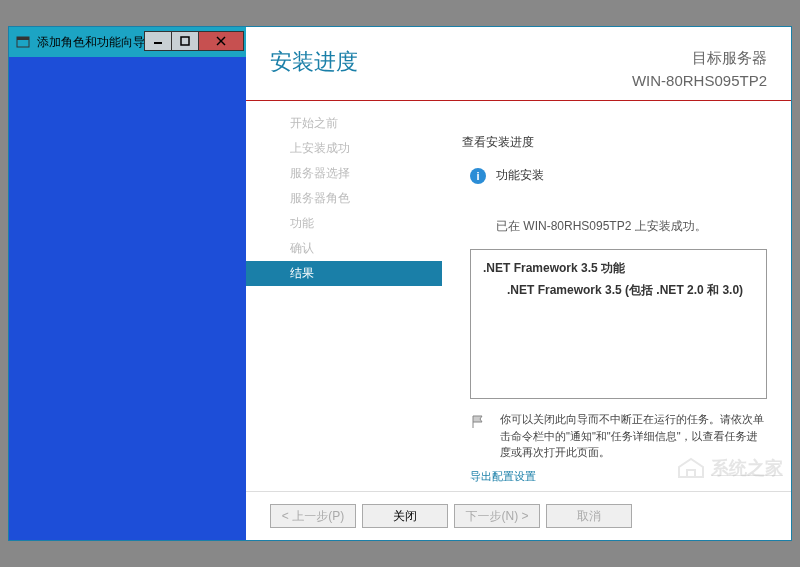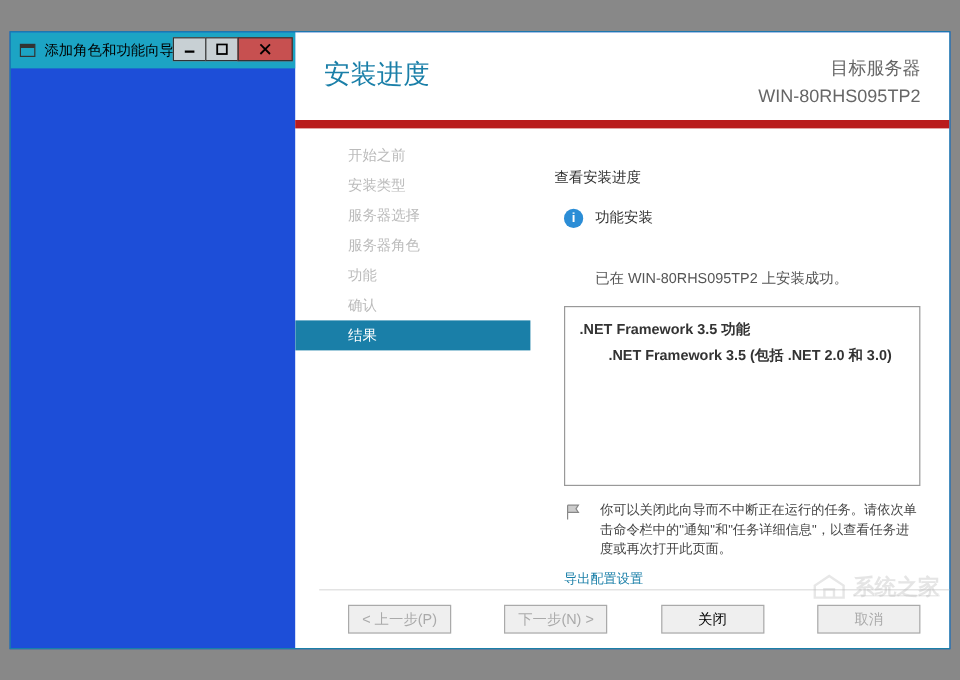--- a/index.html
+++ b/index.html
@@ -65,21 +65,21 @@
     .content {
       flex: 1;
       display: flex;
       flex-direction: column;
       background: #fff;
     }
     .header-row {
       display: flex;
       padding: 20px 24px 8px 24px;
       align-items: flex-start;
-      border-bottom: 7px solid #b91c1c;
+      border-bottom: 1px solid #b91c1c;
     }
     .page-title {
       font-size: 22px;
       color: #1a7fa8;
       font-weight: normal;
       flex: 1;
     }
     .target-info {
       text-align: right;
       font-size: 15px;
@@ -174,40 +174,39 @@
     .export-link {
       color: #1a7fa8;
       font-size: 11px;
       margin: 2px 0 8px 8px;
       cursor: pointer;
     }
     .footer {
       border-top: 1px solid #ddd;
       padding: 12px 24px;
       display: flex;
-      justify-content: space-between;
+      justify-content: flex-start;
       gap: 6px;
-      margin-left: 20px;
     }
     .footer button {
       min-width: 86px;
       height: 24px;
       font-size: 12px;
       background: #efefef;
       border: 1px solid #aaa;
       cursor: pointer;
     }
     .footer button:disabled {
       color: #aaa;
       cursor: default;
     }
     .watermark {
       position: absolute;
       right: 8px;
-      bottom: 39px;
+      bottom: 60px;
       color: rgba(180,180,180,0.35);
       font-size: 18px;
       display: flex;
       align-items: center;
       gap: 6px;
       pointer-events: none;
       font-weight: bold;
       text-decoration: underline;
     }
     .watermark svg { opacity: 0.35; }
@@ -252,21 +251,21 @@
       <div class="target-info">
         <div>目标服务器</div>
         <div>WIN-80RHS095TP2</div>
       </div>
     </div>
 
     <div class="body-row">
 
       <div class="sidebar">
         <div class="sidebar-item">开始之前</div>
-        <div class="sidebar-item">安装类型</div>
+        <div class="sidebar-item">上安装成功</div>
         <div class="sidebar-item">服务器选择</div>
         <div class="sidebar-item">服务器角色</div>
         <div class="sidebar-item">功能</div>
         <div class="sidebar-item">确认</div>
         <div class="sidebar-item active">结果</div>
       </div>
 
       <div class="main">
         <div class="section-label">查看安装进度</div>
 
@@ -293,22 +292,22 @@
           <div>你可以关闭此向导而不中断正在运行的任务。请依次单击命令栏中的"通知"和"任务详细信息"，以查看任务进度或再次打开此页面。</div>
         </div>
 
         <div class="export-link">导出配置设置</div>
       </div>
 
     </div>
 
     <div class="footer">
       <button disabled="">&lt; 上一步(P)</button>
+      <button>关闭</button>
       <button disabled="">下一步(N) &gt;</button>
-      <button>关闭</button>
       <button disabled="">取消</button>
     </div>
 
   </div>
 
   <div class="watermark">
     <svg width="28" height="22" viewBox="0 0 28 22">
         <path d="M2 20 L2 10 L14 2 L26 10 L26 20 Z M10 20 v-7 h8 v7" fill="none" stroke="#bbb" stroke-width="2"></path>
       </svg>
     <span>系统之家</span>

